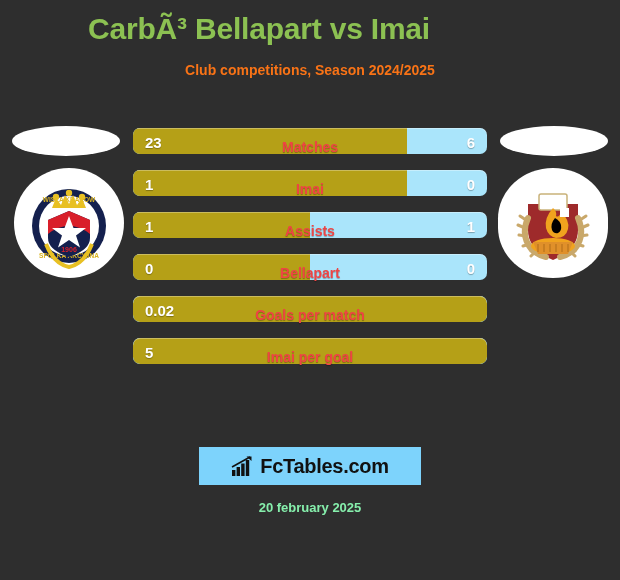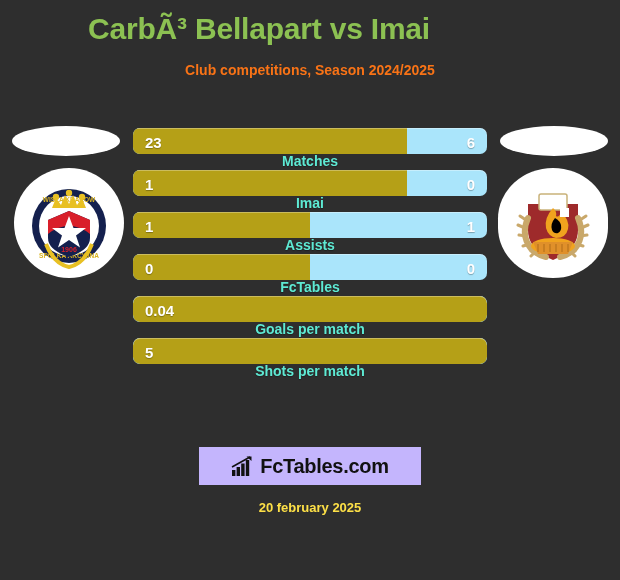--- a/index.html
+++ b/index.html
@@ -112,58 +112,58 @@
     font-weight: bold;
     color: #ffffff;
     text-shadow: 0 1px 1px rgba(0,0,0,0.30);
   }
   .val.home { left: 12px; }
   .val.away { right: 12px; }
   .label {
     position: absolute;
     left: 0;
     right: 0;
-    top: 18px;
+    top: 4px;
     line-height: 30px;
     text-align: center;
     font-size: 14px;
     font-weight: bold;
-    color: #5eead4;
+    color: #ef4444;
     text-shadow: 0 1px 1px rgba(0,0,0,0.30);
   }
 
   
   .brand {
     position: absolute;
     left: 199px;
     top: 447px;
     width: 222px;
     height: 38px;
-    background: #c4b5fd;
+    background: #7dd3fc;
     display: flex;
     align-items: center;
     justify-content: center;
     gap: 7px;
   }
   .brand-icon { width: 22px; height: 20px; display: block; }
   .brand-text {
     font-size: 20px;
     font-weight: bold;
     color: #111111;
     letter-spacing: -0.3px;
   }
   .date {
     position: absolute;
     top: 500px;
     left: 0;
     width: 620px;
     text-align: center;
     font-size: 13px;
     font-weight: bold;
-    color: #fde047;
+    color: #86efac;
   }
 </style>
 </head>
 <body>
 
 <div class="title">CarbÃ³ Bellapart vs Imai</div>
 <div class="subtitle">Club competitions, Season 2024/2025</div>
 
 <div class="side-ellipse left"></div>
 <div class="side-ellipse right"></div>
@@ -233,38 +233,38 @@
     <span class="val home">1</span>
     <span class="label">Assists</span>
     <span class="val away">1</span>
   </div>
 
   <div class="row">
     <div class="bar-track">
       <div class="bar-home" style="width:50%"></div>
     </div>
     <span class="val home">0</span>
-    <span class="label">FcTables</span>
+    <span class="label">Bellapart</span>
     <span class="val away">0</span>
   </div>
 
   <div class="row">
     <div class="bar-track">
       <div class="bar-home full" style="width:100%"></div>
     </div>
-    <span class="val home">0.04</span>
+    <span class="val home">0.02</span>
     <span class="label">Goals per match</span>
   </div>
 
   <div class="row">
     <div class="bar-track">
       <div class="bar-home full" style="width:100%"></div>
     </div>
     <span class="val home">5</span>
-    <span class="label">Shots per match</span>
+    <span class="label">Imai per goal</span>
   </div>
 
 
 </div>
 
 <div class="brand">
   <svg class="brand-icon" viewBox="0 0 22 20">
     <rect x="1" y="14" width="3.4" height="6" fill="#111111"></rect>
     <rect x="5.6" y="11" width="3.4" height="9" fill="#111111"></rect>
     <rect x="10.2" y="7.5" width="3.4" height="12.5" fill="#111111"></rect>

